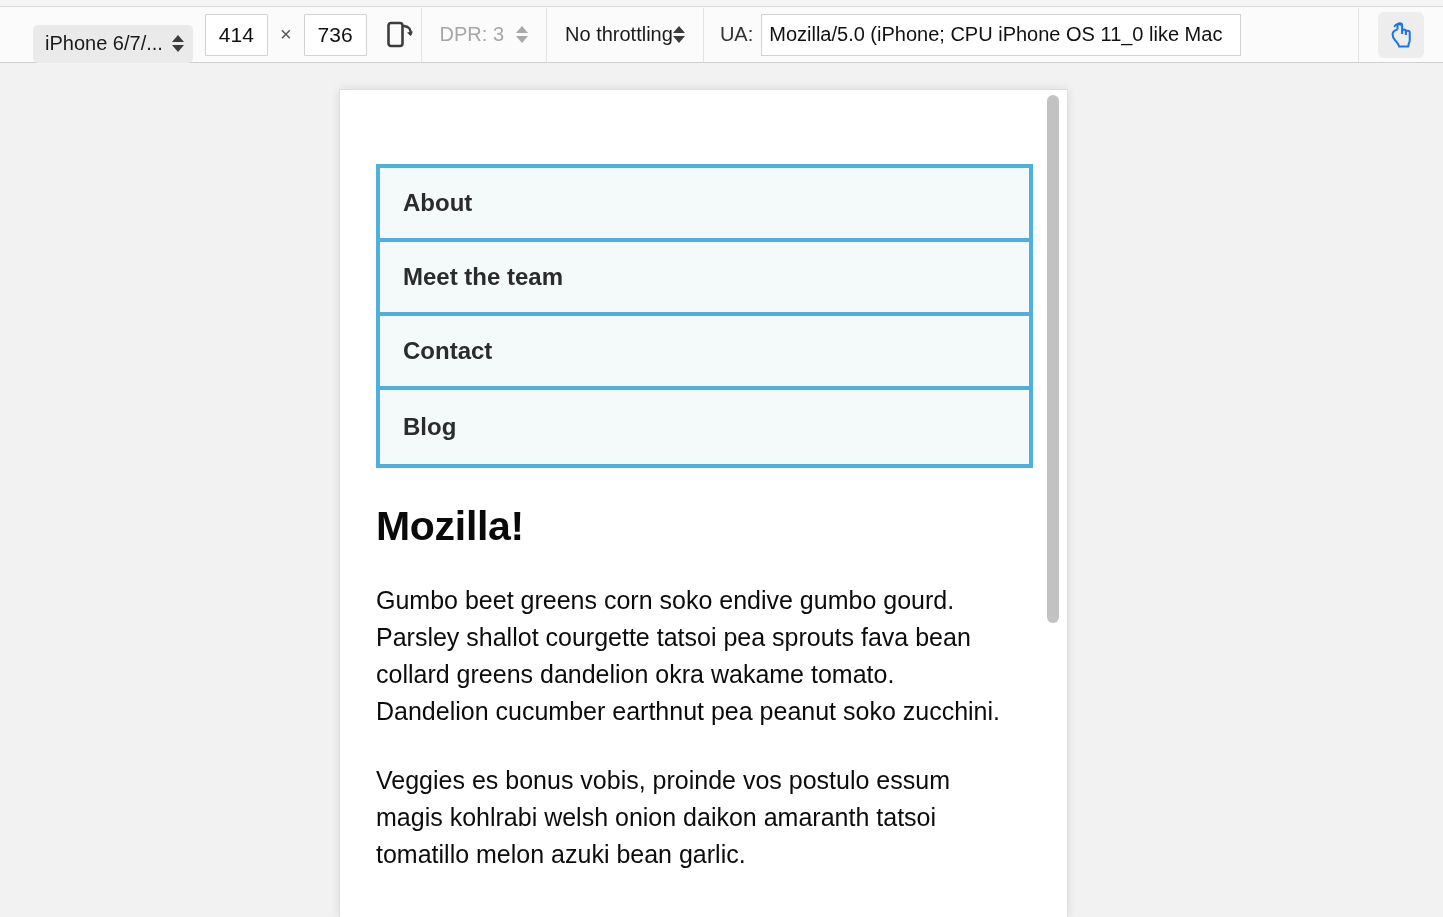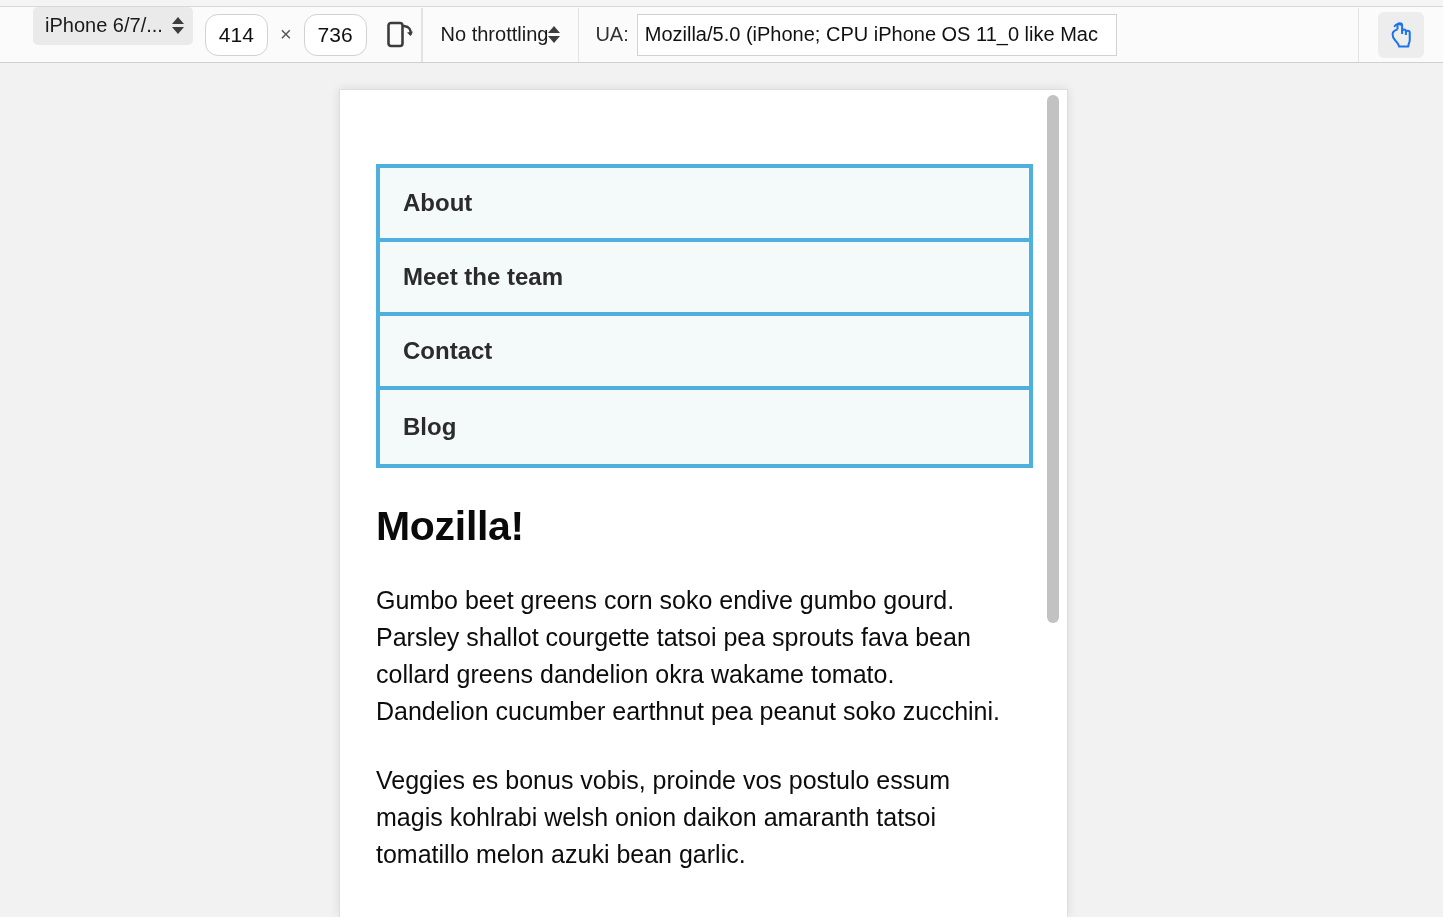--- a/index.html
+++ b/index.html
@@ -34,21 +34,21 @@
 
   .tb-sep {
     width: 1px;
     height: 54px;
     background: #e3e3e3;
     flex: 0 0 auto;
   }
 
   .tb-group {
     display: flex;
-    align-items: flex-start;
+    align-items: flex-end;
     height: 56px;
     flex: 0 0 auto;
   }
 
   
   .device-select {
     margin-left: 33px;
     height: 38px;
     background: #eaeaea;
     border-radius: 5px;
@@ -93,21 +93,21 @@
   .num-input {
     width: 63px;
     height: 42px;
     border: 1px solid #d2d2d2;
     background: #ffffff;
     font-size: 21px;
     font-family: "Liberation Sans", sans-serif;
     color: #111;
     text-align: center;
     outline: none;
-    border-radius: 13px;
+    border-radius: 1px;
   }
   .times {
     font-size: 20px;
     color: #555;
     padding: 0 12px;
     user-select: none;
   }
 
   
   .rotate-btn {
@@ -303,20 +303,27 @@
       <svg width="26" height="28" viewBox="0 0 26 28">
         <rect x="1.5" y="2" width="14" height="23" rx="2.5" fill="none" stroke="#3c3c3c" stroke-width="2.6"></rect>
         <path d="M17 5 C22.5 5.5 24 9 23.5 13" fill="none" stroke="#3c3c3c" stroke-width="2.4" stroke-linecap="round"></path>
         <path d="M20 11.5 L23.6 15 L26 10.4 Z" fill="#3c3c3c"></path>
       </svg>
     </div>
   </div>
 
   <div class="tb-sep"></div>
 
+  <div class="tb-group dpr-wrap">
+    <span class="label">DPR: 3</span>
+    <span class="spinner muted">
+        <i class="up"></i>
+        <i class="down"></i>
+      </span>
+  </div>
 
   <div class="tb-sep"></div>
 
   <div class="tb-group throttle-wrap">
     <span class="label">No throttling</span>
     <span class="spinner">
         <i class="up"></i>
         <i class="down"></i>
       </span>
   </div>

